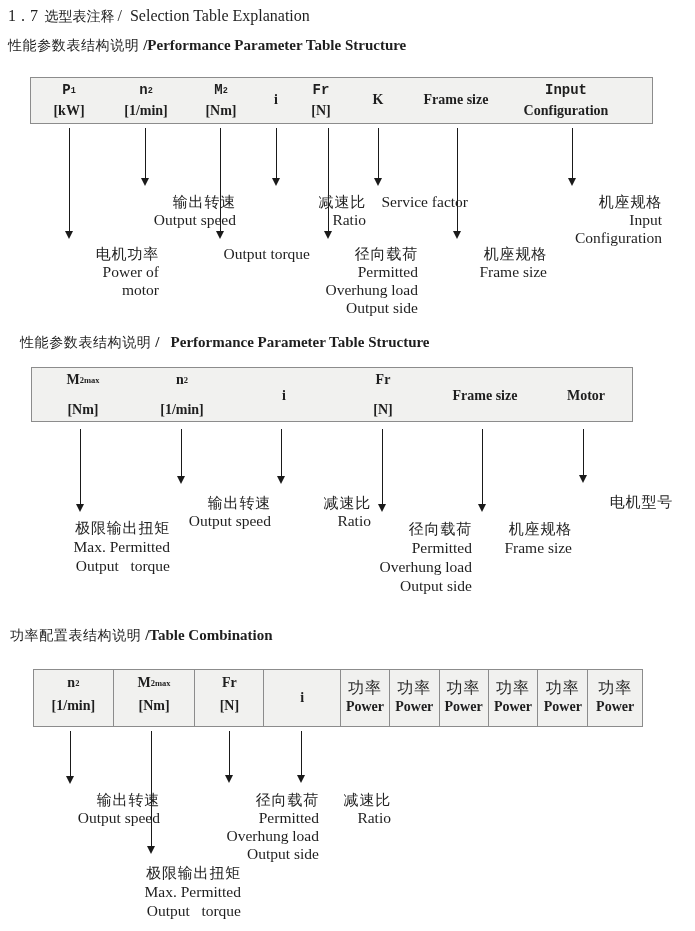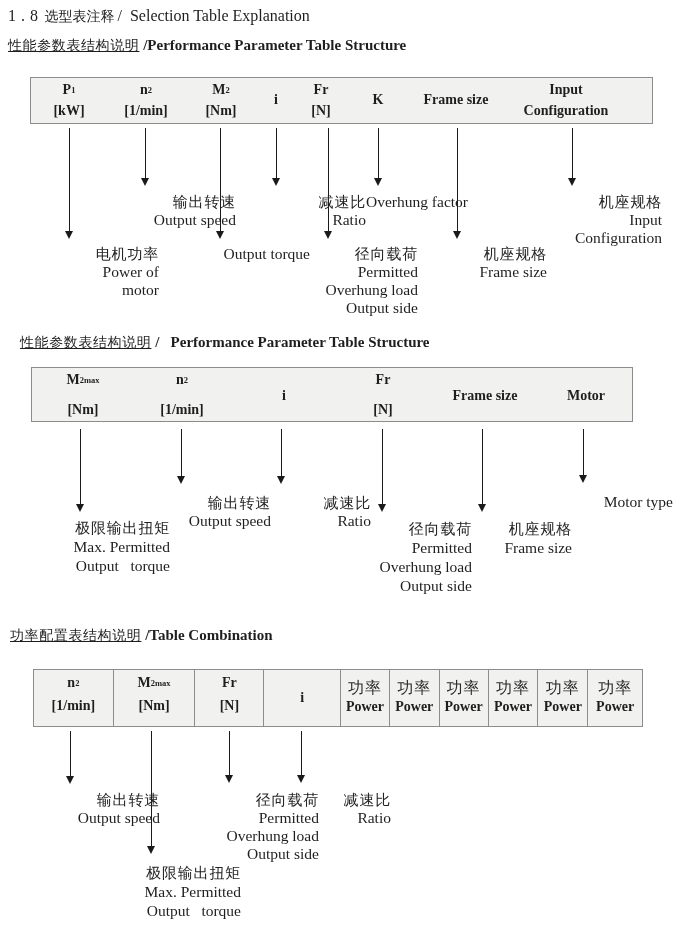--- a/index.html
+++ b/index.html
@@ -9,30 +9,30 @@
   .pre { white-space:pre; }
 
   
   .title { position:absolute; white-space:nowrap; }
   .tn { font:400 16px "Liberation Serif", serif; letter-spacing:0.5px; }
   .tz { font:500 14px "Liberation Sans", sans-serif; letter-spacing:0px; margin-left:6px; }
   .tr { font:400 16px "Liberation Serif", serif; margin-left:3px; }
 
   
   .hd { position:absolute; white-space:nowrap; }
-  .hz { font:500 14px "Liberation Sans", sans-serif; letter-spacing:0.6px;text-decoration:underline; }
+  .hz { font:500 14px "Liberation Sans", sans-serif; letter-spacing:0.6px; }
   .hr { font:700 15px "Liberation Serif", serif; }
 
   
   .tbl { position:absolute; background:#f1f1ef; border:1px solid #8c8c8c;
          font-family:"Liberation Serif", serif; font-weight:700; font-size:14px; }
   .cell { position:absolute; top:0; height:100%; text-align:center; }
   .ln { line-height:20px; }
   .sb { font-size:8.5px; vertical-align:1.5px; line-height:0; }
-  .t1 .l1 { margin-top:1.5px; }
+  .t1 .l1 { margin-top:1.5px;font-family:Liberation Mono, monospace; }
   .t1 .l2 { margin-top:1.5px; }
   .t1 .ls { margin-top:12px; }
   .t2 .l1 { margin-top:1.5px; }
   .t2 .l2 { margin-top:10px; }
   .t2 .ls { margin-top:17.5px; }
   .t3 { display:flex; }
   .fc { height:100%; text-align:center; border-right:1px solid #8c8c8c; }
   .fc:last-child { border-right:none; }
   .t3 .l1 { margin-top:3px; }
   .t3 .l2 { margin-top:2.5px; }
@@ -51,21 +51,21 @@
   .co { position:absolute; text-align:right; }
   .co .zh { font:400 15px "Liberation Sans", sans-serif; letter-spacing:0.8px; line-height:18px; color:#242424; }
   .co .en { font:400 15.5px "Liberation Serif", serif; line-height:18px; }
   .co.lh19 .zh, .co.lh19 .en { line-height:19px; }
 </style>
 </head>
 <body>
 
 <div class="page">
 <div class="title" style="left:8px;top:7px">
-<span class="tn">1 . 8</span><span class="tz">选型表注释</span><span class="tr pre">/  Selection Table Explanation</span>
+<span class="tn">1 . 7</span><span class="tz">选型表注释</span><span class="tr pre">/  Selection Table Explanation</span>
 </div>
 <div>
 <div class="hd" style="left:8px;top:36px">
 <span class="hz">性能参数表结构说明</span><span class="hr pre"> /Performance Parameter Table Structure</span>
 </div>
 <div class="tbl t1" style="left:30px;top:77px;width:623px;height:47px">
 <div class="cell" style="left:3.0px;width:70px">
           <div class="ln l1"><span>P</span><sub class="sb">1</sub></div>
           <div class="ln l2">[kW]</div>
         </div>
@@ -143,21 +143,21 @@
         <div class="zh">减速比</div>
         <div class="en pre">Ratio</div>
       </div>
 <div class="co" style="left:238.0px;top:245px;width:180px">
         <div class="zh">径向载荷</div>
         <div class="en pre">Permitted</div>
         <div class="en pre">Overhung load</div>
         <div class="en pre">Output side</div>
       </div>
 <div class="co" style="left:288.0px;top:193px;width:180px">
-        <div class="en pre">Overhung factor</div>
+        <div class="en pre">Service factor</div>
       </div>
 <div class="co" style="left:367.0px;top:245px;width:180px">
         <div class="zh">机座规格</div>
         <div class="en pre">Frame size</div>
       </div>
 <div class="co" style="left:482.0px;top:193px;width:180px">
         <div class="zh">机座规格</div>
         <div class="en pre">Input</div>
         <div class="en pre">Configuration</div>
       </div>
@@ -230,21 +230,21 @@
         <div class="zh">径向载荷</div>
         <div class="en pre">Permitted</div>
         <div class="en pre">Overhung load</div>
         <div class="en pre">Output side</div>
       </div>
 <div class="co lh19" style="left:392.0px;top:519px;width:180px">
         <div class="zh">机座规格</div>
         <div class="en pre">Frame size</div>
       </div>
 <div class="co" style="left:493.0px;top:493px;width:180px">
-        <div class="en pre">Motor type</div>
+        <div class="zh">电机型号</div>
       </div>
 </div>
 <div>
 <div class="hd" style="left:10px;top:626px">
 <span class="hz">功率配置表结构说明</span><span class="hr pre"> /Table Combination</span>
 </div>
 <div class="tbl t3" style="left:33px;top:669px;width:610px;height:58px">
 <div class="fc" style="width:80px">
           <div class="ln l1"><span>n</span><sub class="sb">2</sub></div>
           <div class="ln l2">[1/min]</div>

